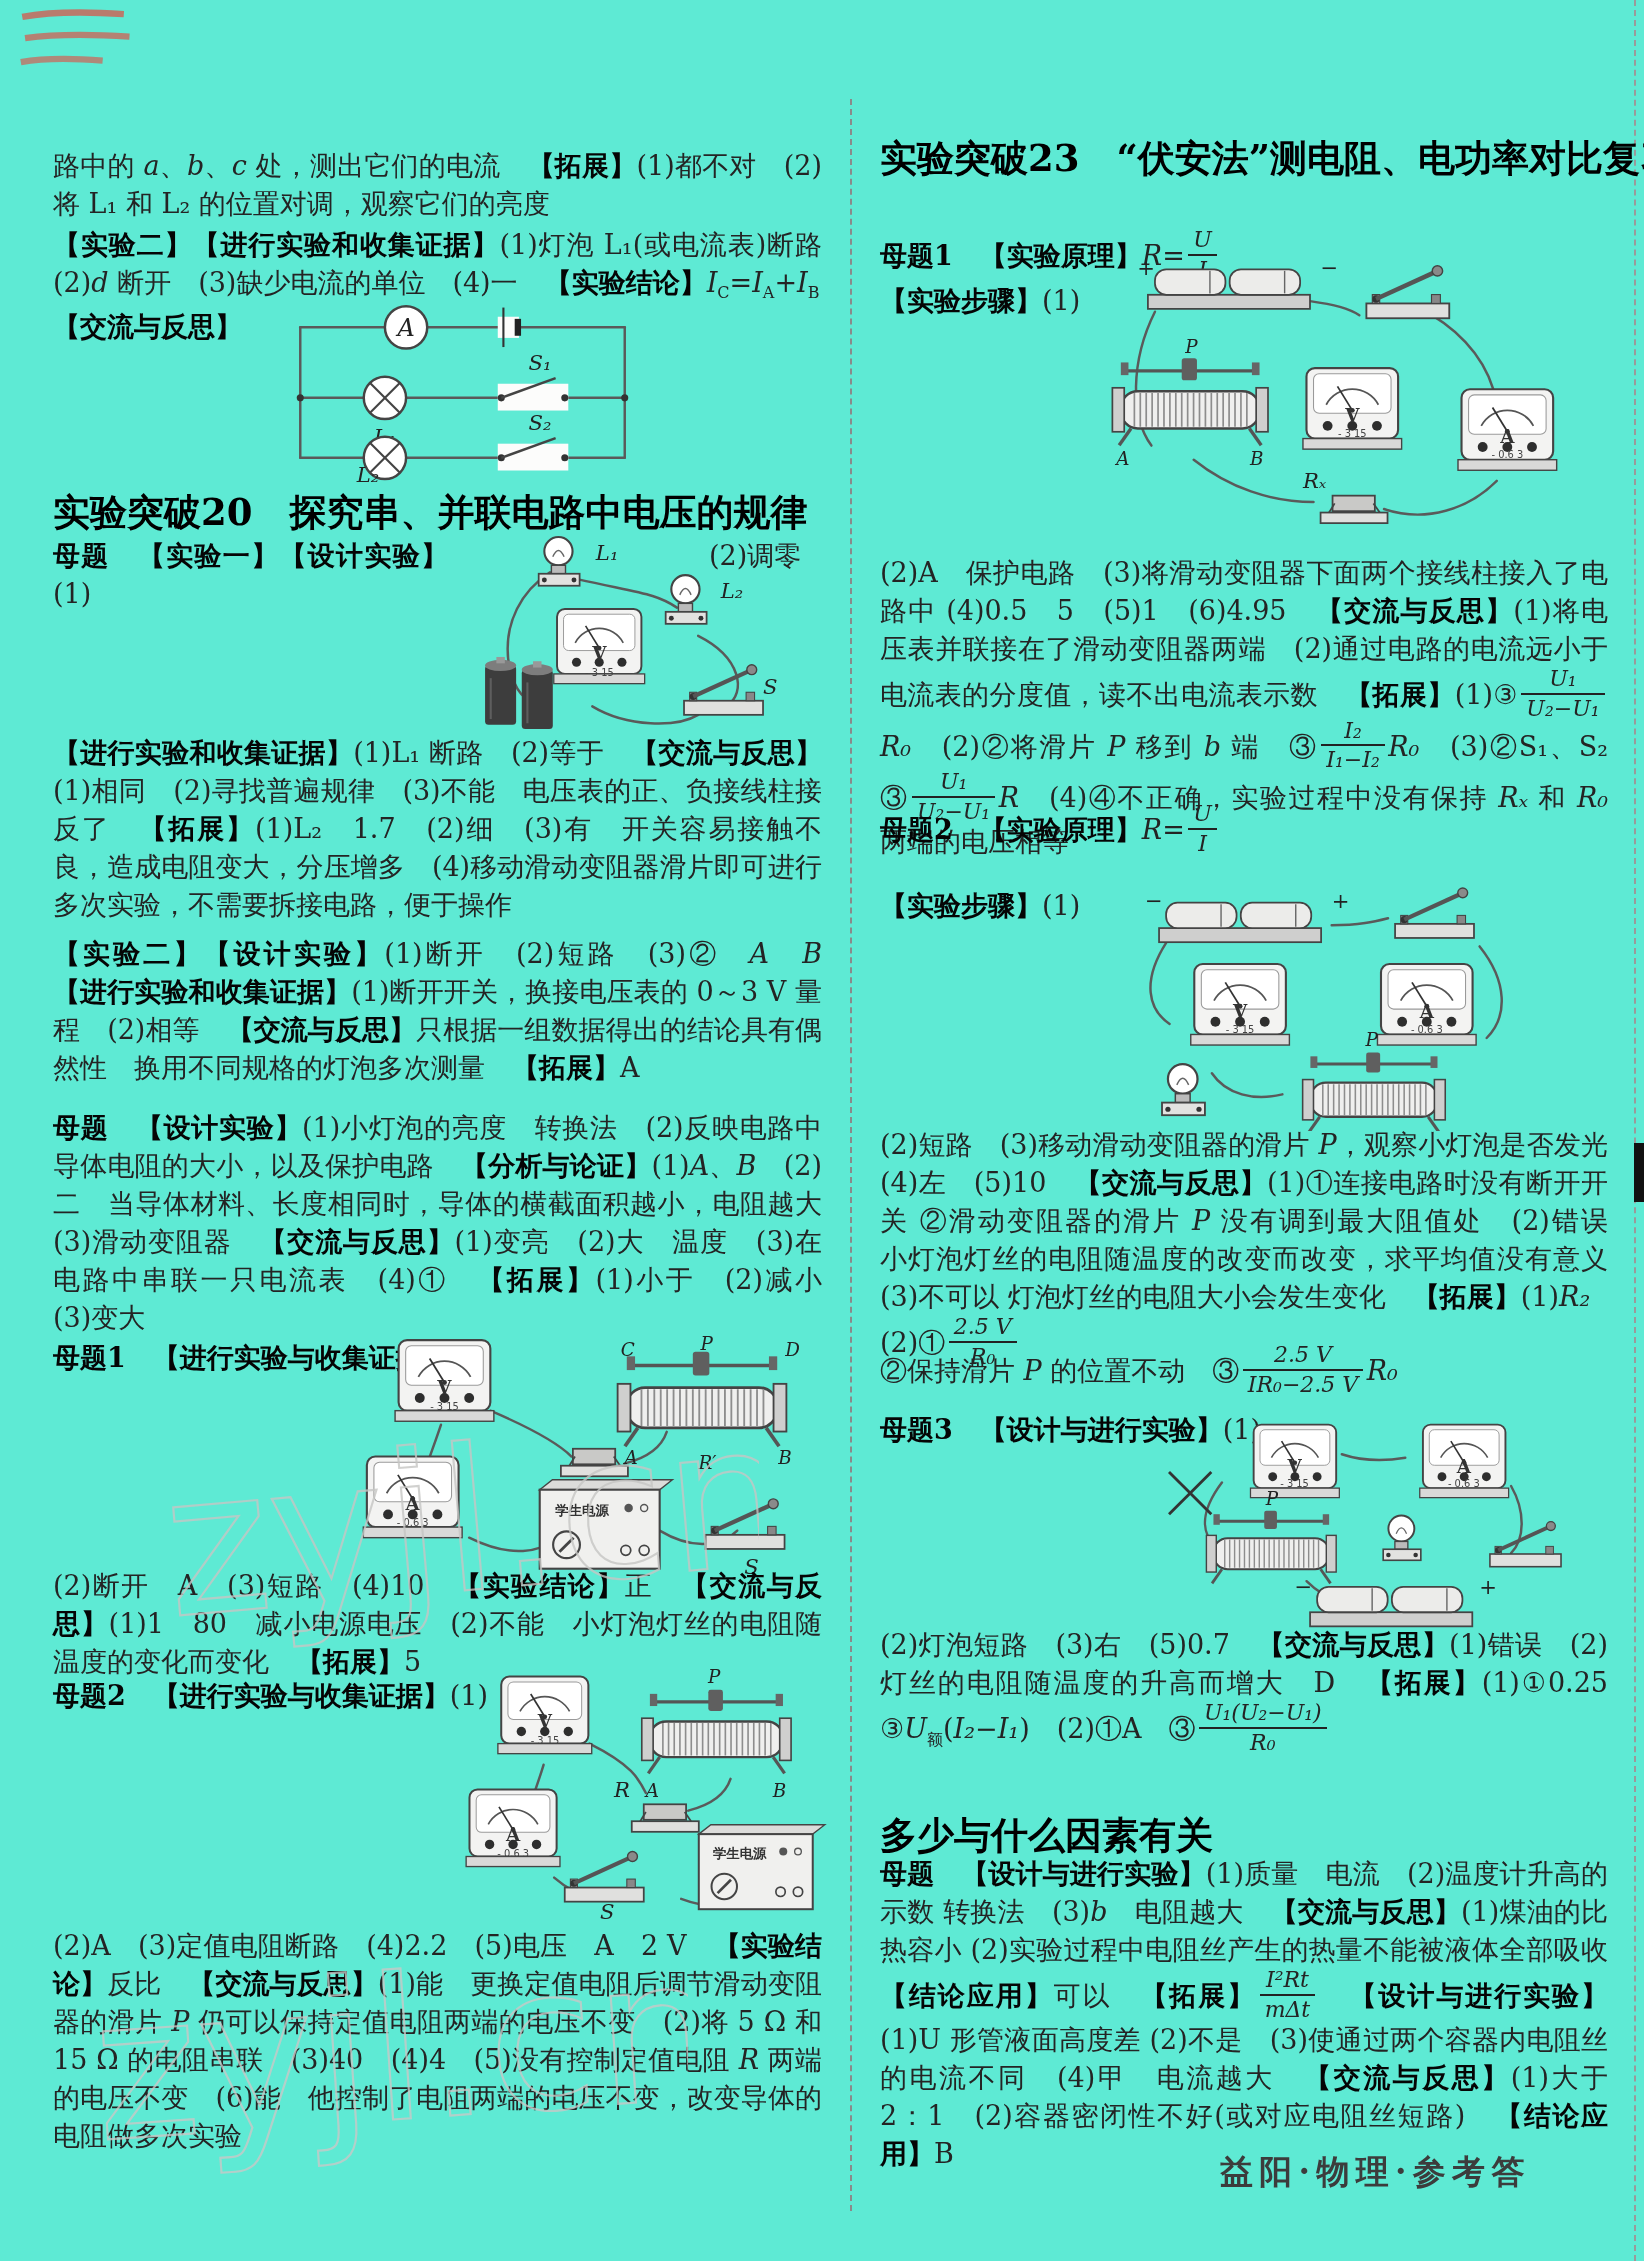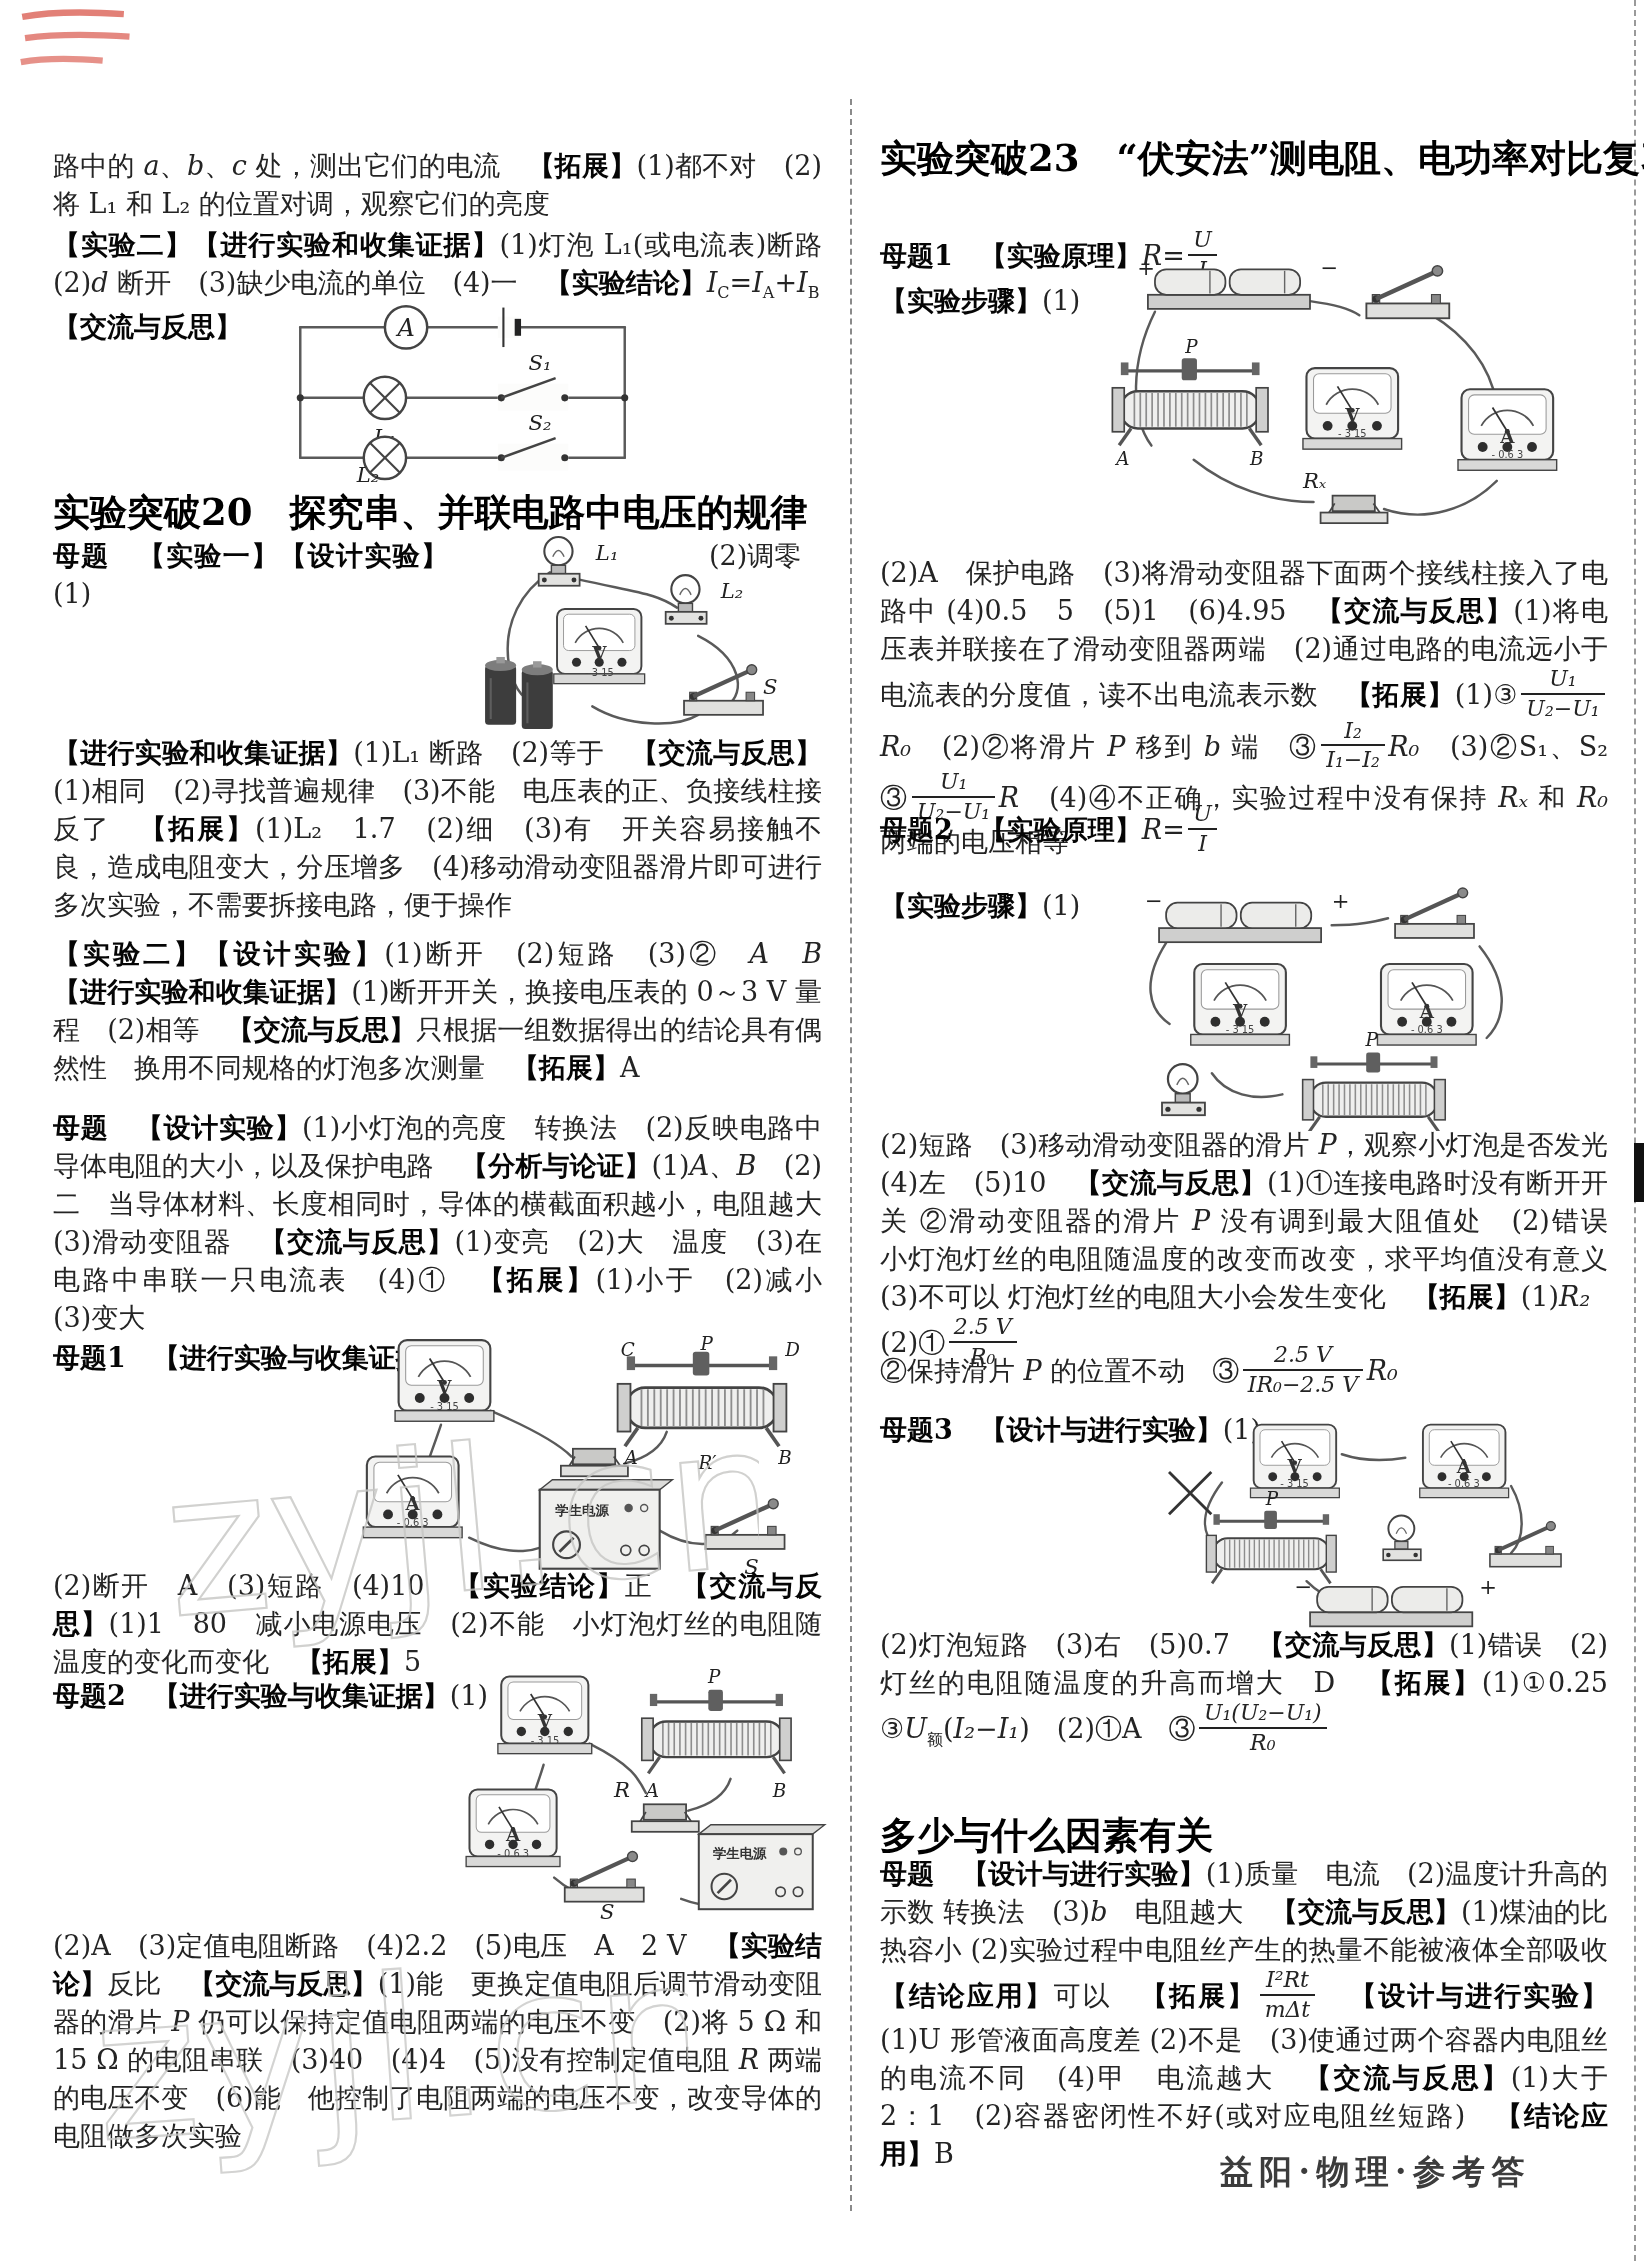--- a/index.html
+++ b/index.html
@@ -1,16 +1,16 @@
 <!DOCTYPE html>
 <html style="font-size:11.3px"><head>
 <meta charset="utf-8">
 <style>
   html,body{margin:0;padding:0;background:#e8e8e8;}
-  .page{position:relative;width:1645px;height:2261px;background:#ffffff;overflow:hidden;
+  .page{position:relative;width:1645px;height:2261px;background:#5eead4;overflow:hidden;
         font-family:"DejaVu Serif","Liberation Serif",serif;color:#1d1d1d;}
   .col{position:absolute;top:0;height:2261px;}
   #col-left{left:53px;width:769px;}
   #col-right{left:880px;width:728px;}
   .para{position:absolute;font-size:27px;line-height:38px;text-align:justify;color:#242424;}
   .para .t{font-weight:normal;}
   .para .b{font-weight:bold;color:#050505;}
   .para .i{font-style:italic;}
   .para .sub{font-size:16px;vertical-align:-6.3px;}
   .frac{display:inline-block;vertical-align:-11.3px;text-align:center;line-height:1;margin:0 3.5px;}

